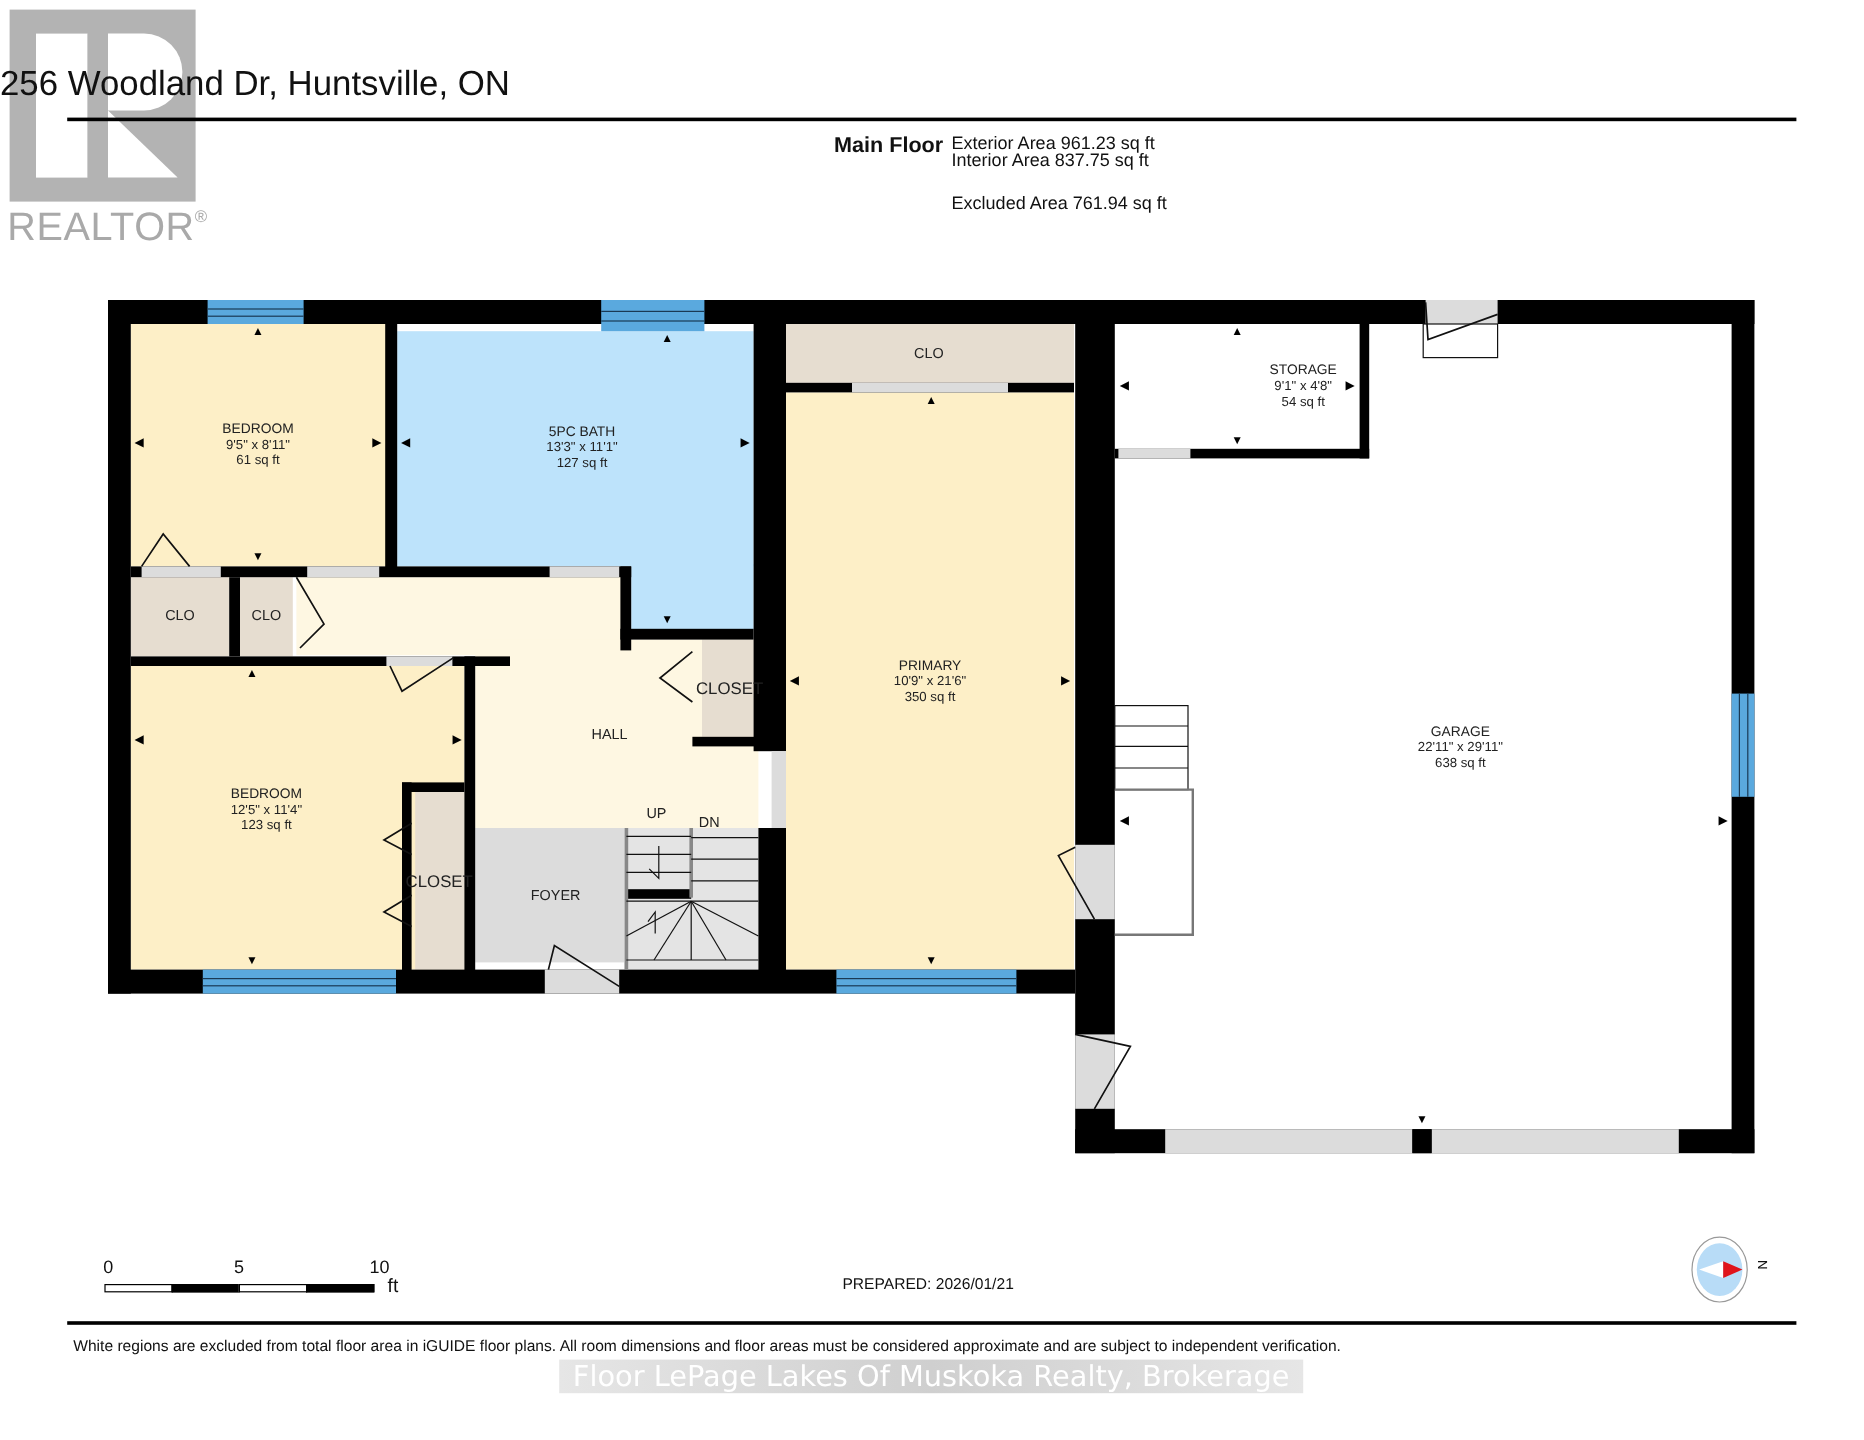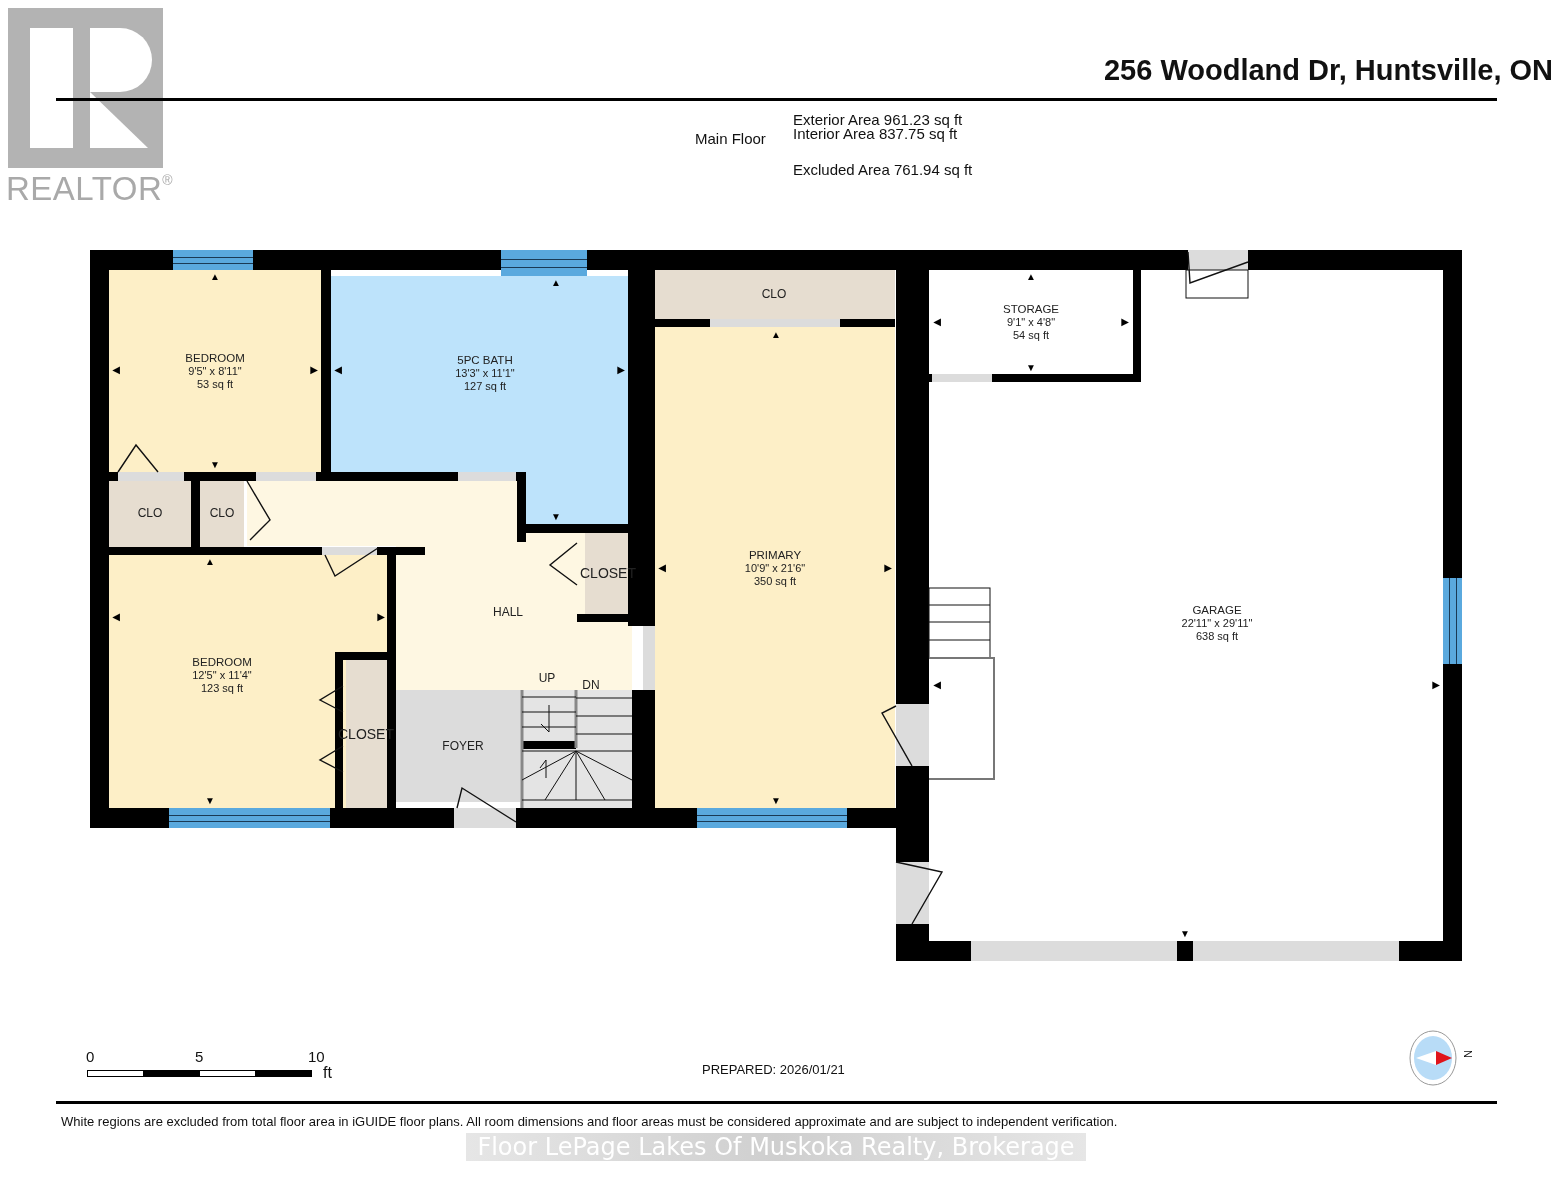--- a/index.html
+++ b/index.html
@@ -3,23 +3,23 @@
 <meta charset="utf-8">
 <style>
   html,body{margin:0;padding:0;background:#fff;}
   body{width:1553px;height:1200px;position:relative;overflow:hidden;font-family:"Liberation Sans",sans-serif;color:#111;}
   .abs{position:absolute;}
   
   .logo-box{left:8px;top:8px;width:155px;height:160px;background:#b3b3b3;}
   .logo-text{left:6px;top:170px;font-size:33px;color:#a9a9a9;letter-spacing:0.5px;font-family:"Liberation Sans",sans-serif;}
   .logo-text sup{font-size:14px;vertical-align:top;position:relative;top:2px;}
   
-  .title{left:0;width:1553px;top:54px;text-align:right;font-weight:bold;font-size:29px;}
+  .title{left:0;width:1553px;top:54px;text-align:left;font-weight:normal;font-size:29px;}
   .hr{background:#000;height:3px;}
-  .floor-label{left:695px;top:111px;font-weight:normal;font-size:15px;margin-top:19px;}
+  .floor-label{left:695px;top:111px;font-weight:bold;font-size:18px;}
   .area{left:793px;font-size:15px;}
   
   .room{position:absolute;}
   .wall{position:absolute;background:#000;}
   .win{position:absolute;background:#5aa9de;}
   .win::before,.win::after{content:"";position:absolute;background:#1a3a55;}
   .win.h::before{left:0;right:0;top:33%;height:1px;}
   .win.h::after{left:0;right:0;top:66%;height:1px;}
   .win.v::before{top:0;bottom:0;left:33%;width:1px;}
   .win.v::after{top:0;bottom:0;left:66%;width:1px;}
@@ -178,33 +178,33 @@
   <span class="arrow" style="left:210px;top:801px;">▼</span>
   <span class="arrow" style="left:116px;top:617px;">◀</span>
   <span class="arrow" style="left:381px;top:617px;">▶</span>
   <span class="arrow" style="left:937px;top:685px;">◀</span>
   <span class="arrow" style="left:1436px;top:685px;">▶</span>
   <span class="arrow" style="left:1185px;top:934px;">▼</span>
 
   <div class="lbl" style="left:215px;top:352px;">
     <div class="nm">BEDROOM</div>
       <div>9'5" x 8'11"</div>
-      <div>53 sq ft</div>
+      <div>61 sq ft</div>
   </div>
   <div class="lbl" style="left:485px;top:354px;">
     <div class="nm">5PC BATH</div>
       <div>13'3" x 11'1"</div>
       <div>127 sq ft</div>
   </div>
   <div class="lbl" style="left:775px;top:549px;">
     <div class="nm">PRIMARY</div>
       <div>10'9" x 21'6"</div>
       <div>350 sq ft</div>
   </div>
-  <div class="lbl" style="left:1031px;top:303px;">
+  <div class="lbl" style="left:1086px;top:303px;">
     <div class="nm">STORAGE</div>
       <div>9'1" x 4'8"</div>
       <div>54 sq ft</div>
   </div>
   <div class="lbl" style="left:1217px;top:604px;">
     <div class="nm">GARAGE</div>
       <div>22'11" x 29'11"</div>
       <div>638 sq ft</div>
   </div>
   <div class="lbl" style="left:222px;top:656px;">

